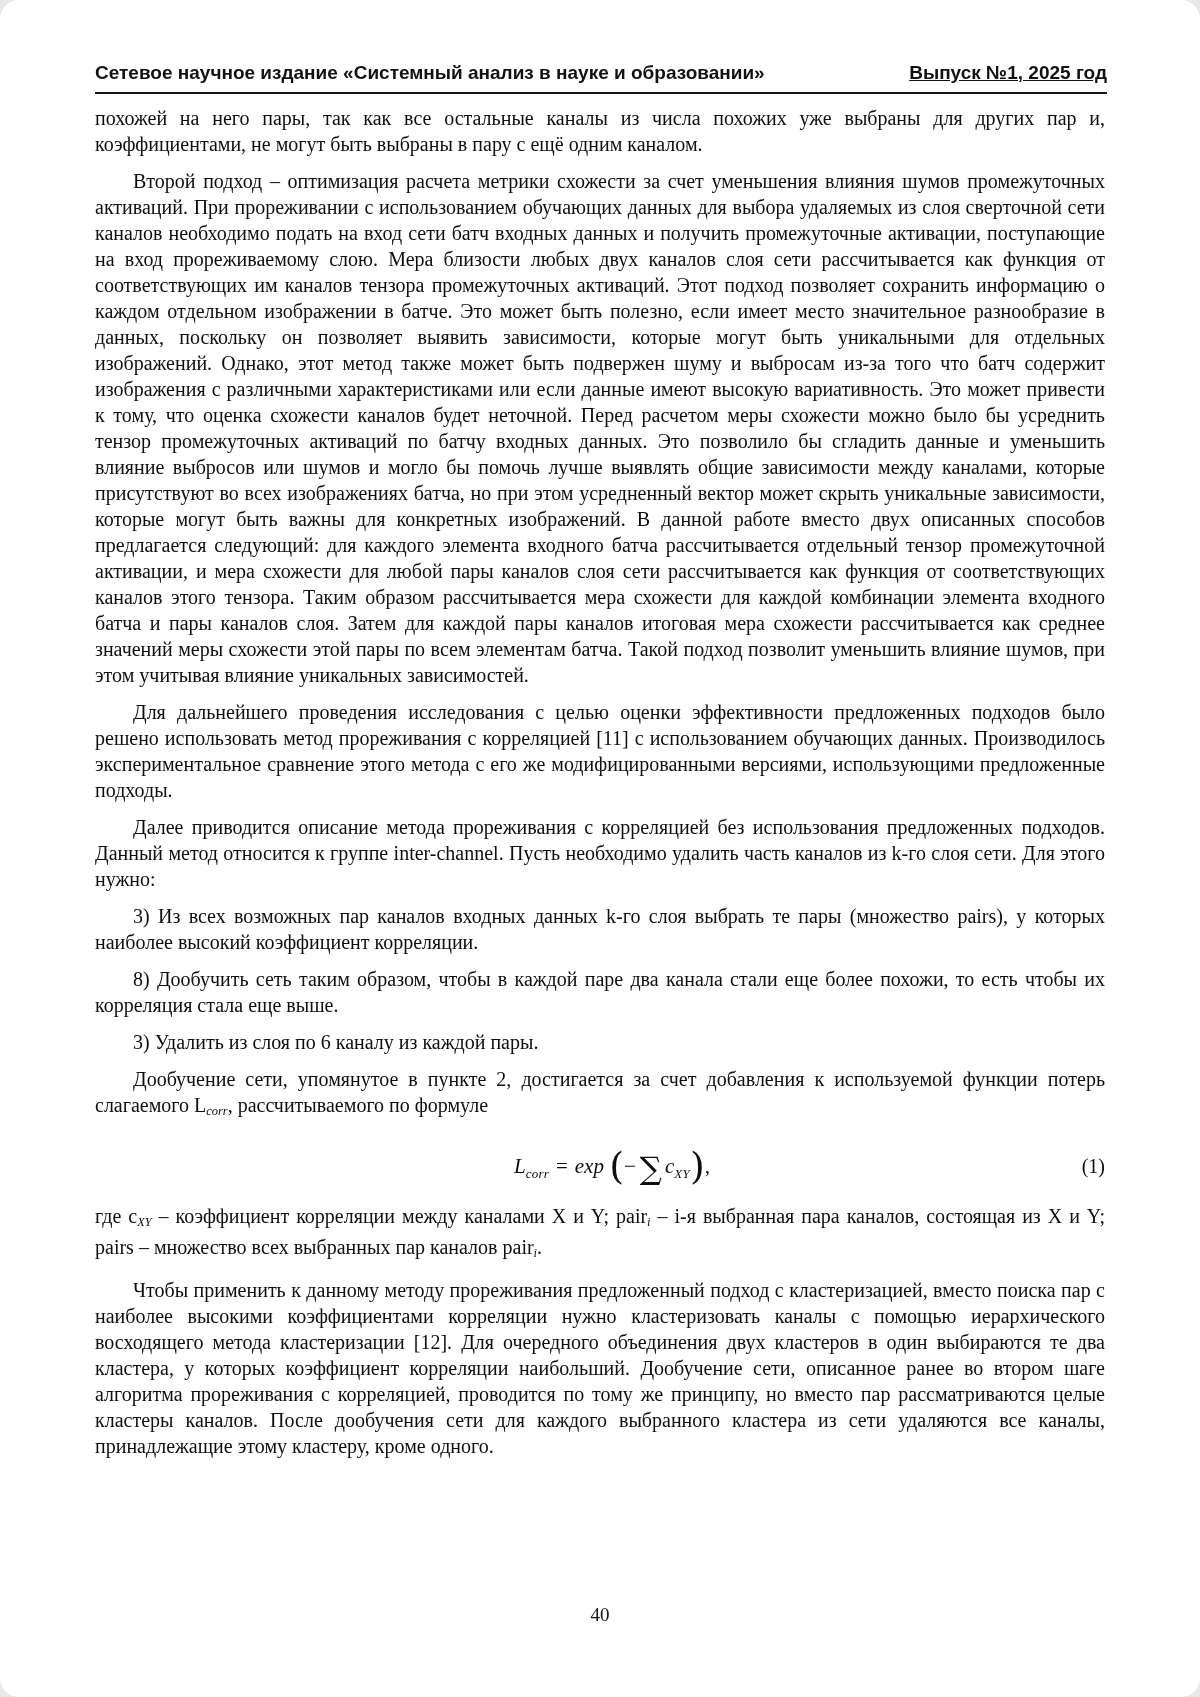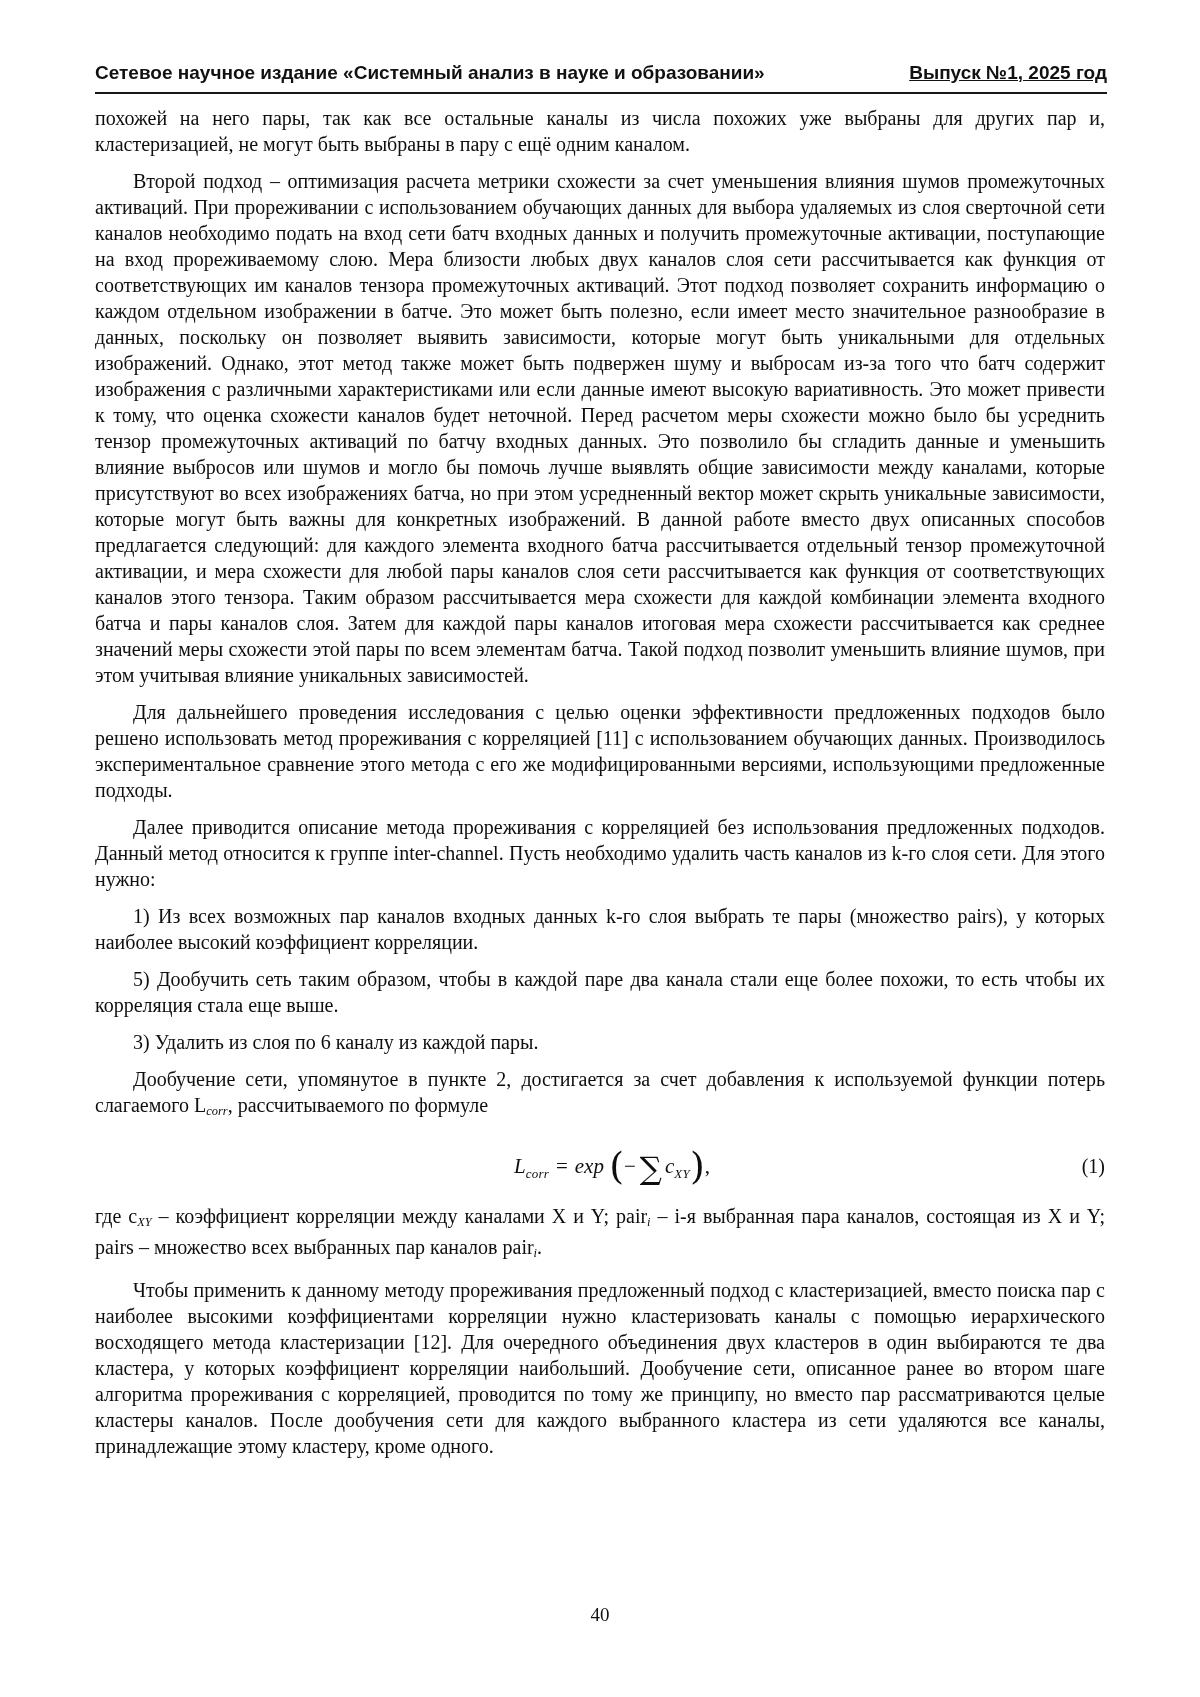--- a/index.html
+++ b/index.html
@@ -5,20 +5,21 @@
   * { margin: 0; padding: 0; box-sizing: border-box; }
   html, body { background: #e8e8e8; }
   .page {
     position: relative;
     width: 1200px;
     height: 1697px;
     background: #ffffff;
     margin: 0 auto;
     overflow: hidden;
     color: #101010;
+    border-radius: 19px;
   }
   .header {
     display: flex;
     justify-content: space-between;
     align-items: flex-end;
     margin: 62px 93px 0 95px;
     padding-bottom: 8px;
     border-bottom: 2px solid #161616;
     font-family: "Liberation Sans", sans-serif;
     font-weight: bold;
@@ -97,31 +98,31 @@
 
 <div class="page">
 
   <div class="header">
     <span class="left">Сетевое научное издание «Системный анализ в науке и образовании»</span>
     <span class="right">Выпуск №1, 2025 год</span>
   </div>
 
   <div class="body">
 
-    <p class="para noindent"><span>похожей на него пары, так как все остальные каналы из числа похожих уже выбраны для других пар и, кластеризацией, не могут быть выбраны в пару с ещё одним каналом.</span></p>
+    <p class="para noindent"><span>похожей на него пары, так как все остальные каналы из числа похожих уже выбраны для других пар и, коэффициентами, не могут быть выбраны в пару с ещё одним каналом.</span></p>
 
     <p class="para"><span>Второй подход – оптимизация расчета метрики схожести за счет уменьшения влияния шумов промежуточных активаций. При прореживании с использованием обучающих данных для выбора удаляемых из слоя сверточной сети каналов необходимо подать на вход сети батч входных данных и получить промежуточные активации, поступающие на вход прореживаемому слою. Мера близости любых двух каналов слоя сети рассчитывается как функция от соответствующих им каналов тензора промежуточных активаций. Этот подход позволяет сохранить информацию о каждом отдельном изображении в батче. Это может быть полезно, если имеет место значительное разнообразие в данных, поскольку он позволяет выявить зависимости, которые могут быть уникальными для отдельных изображений. Однако, этот метод также может быть подвержен шуму и выбросам из-за того что батч содержит изображения с различными характеристиками или если данные имеют высокую вариативность. Это может привести к тому, что оценка схожести каналов будет неточной. Перед расчетом меры схожести можно было бы усреднить тензор промежуточных активаций по батчу входных данных. Это позволило бы сгладить данные и уменьшить влияние выбросов или шумов и могло бы помочь лучше выявлять общие зависимости между каналами, которые присутствуют во всех изображениях батча, но при этом усредненный вектор может скрыть уникальные зависимости, которые могут быть важны для конкретных изображений. В данной работе вместо двух описанных способов предлагается следующий: для каждого элемента входного батча рассчитывается отдельный тензор промежуточной активации, и мера схожести для любой пары каналов слоя сети рассчитывается как функция от соответствующих каналов этого тензора. Таким образом рассчитывается мера схожести для каждой комбинации элемента входного батча и пары каналов слоя. Затем для каждой пары каналов итоговая мера схожести рассчитывается как среднее значений меры схожести этой пары по всем элементам батча. Такой подход позволит уменьшить влияние шумов, при этом учитывая влияние уникальных зависимостей.</span></p>
 
     <p class="para"><span>Для дальнейшего проведения исследования с целью оценки эффективности предложенных подходов было решено использовать метод прореживания с корреляцией [11] с использованием обучающих данных. Производилось экспериментальное сравнение этого метода с его же модифицированными версиями, использующими предложенные подходы.</span></p>
 
     <p class="para"><span>Далее приводится описание метода прореживания с корреляцией без использования предложенных подходов. Данный метод относится к группе </span><span class="i">inter-channel</span><span>. Пусть необходимо удалить часть каналов из k-го слоя сети. Для этого нужно:</span></p>
 
-    <p class="para"><span>1) Из всех возможных пар каналов входных данных k-го слоя выбрать те пары (множество </span><span class="i">pairs</span><span>), у которых наиболее высокий коэффициент корреляции.</span></p>
+    <p class="para"><span>3) Из всех возможных пар каналов входных данных k-го слоя выбрать те пары (множество </span><span class="i">pairs</span><span>), у которых наиболее высокий коэффициент корреляции.</span></p>
 
-    <p class="para"><span>5) Дообучить сеть таким образом, чтобы в каждой паре два канала стали еще более похожи, то есть чтобы их корреляция стала еще выше.</span></p>
+    <p class="para"><span>8) Дообучить сеть таким образом, чтобы в каждой паре два канала стали еще более похожи, то есть чтобы их корреляция стала еще выше.</span></p>
 
     <p class="para"><span>3) Удалить из слоя по 6 каналу из каждой пары.</span></p>
 
     <p class="para"><span>Дообучение сети, упомянутое в пункте 2, достигается за счет добавления к используемой функции потерь слагаемого </span><span class="i">L</span><span class="sub">corr</span><span>, рассчитываемого по формуле</span></p>
 
     <div class="formula-row">
       <span class="formula"><span class="it">L</span><span class="fsub">corr</span><span class="op">=</span><span class="it">exp</span> <span class="bigp">(</span><span>−</span><span class="sum">∑</span><span class="it">c</span><span class="fsub">XY</span><span class="bigp">)</span><span>,</span></span>
       <span class="eq-num">(1)</span>
     </div>
 

